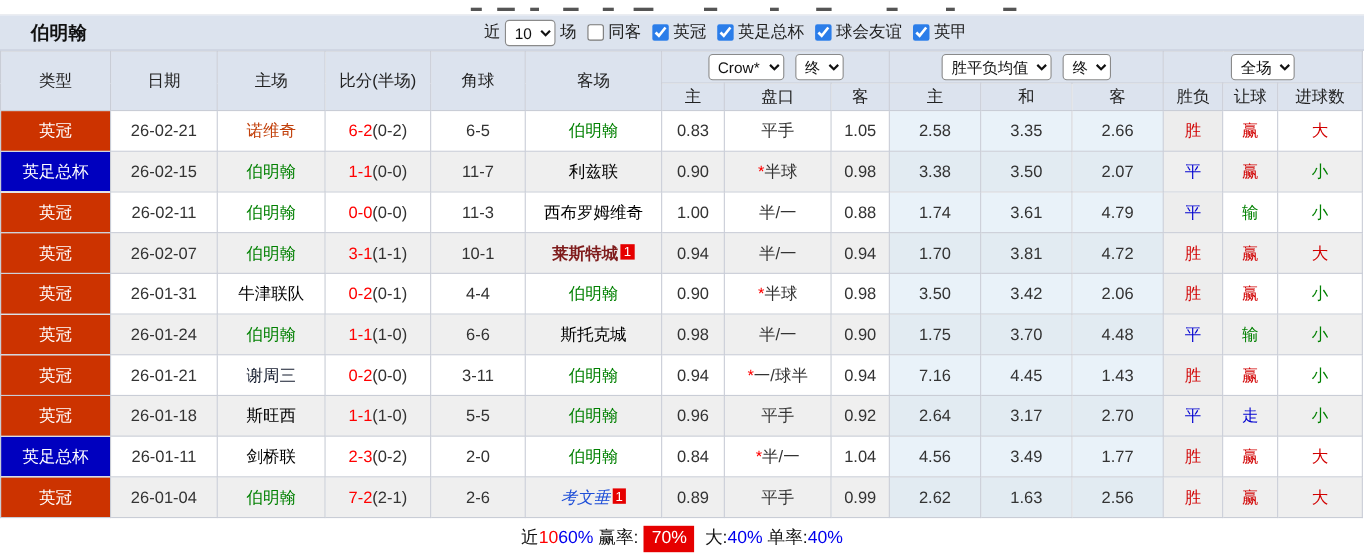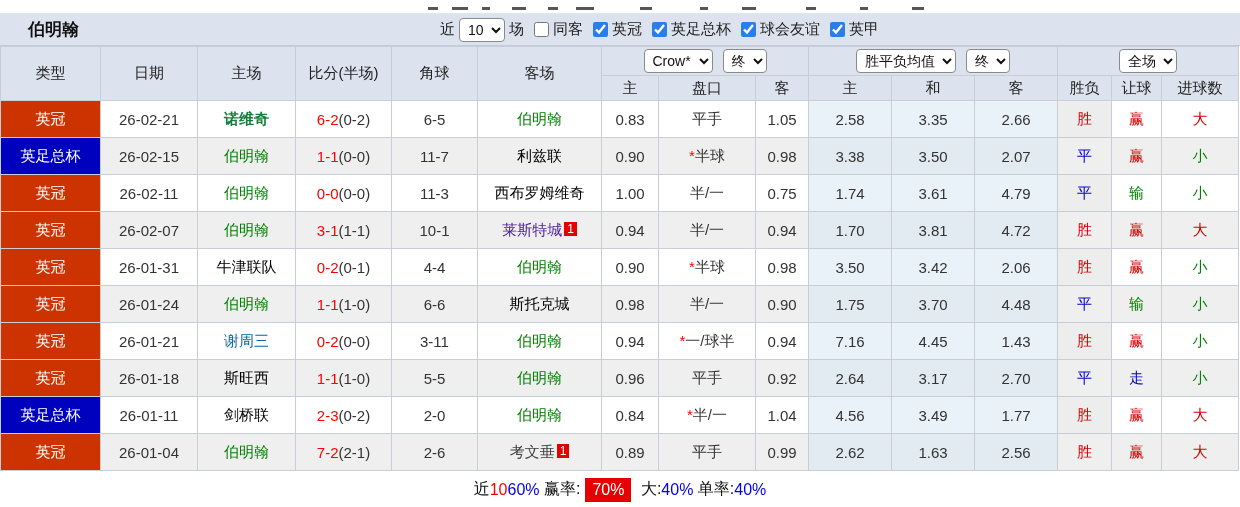--- a/index.html
+++ b/index.html
@@ -143,21 +143,21 @@
         <th>客</th>
         <th>胜负</th>
         <th>让球</th>
         <th>进球数</th>
       </tr>
     </thead>
     <tbody>
       <tr class="odd">
         <td class="league" style="background: rgb(204, 51, 0);">英冠</td>
         <td>26-02-21</td>
-        <td class="team"><span class="tname" style="color: #15803d; font-weight: bold;">诺维奇</span></td>
+        <td class="team"><span class="tname" style="color: #c2410c;">诺维奇</span></td>
         <td class="score"><span class="ft">6-2</span><span class="ht">(0-2)</span></td>
         <td>6-5</td>
         <td class="team"><span class="tname" style="color: rgb(0, 128, 0);">伯明翰</span></td>
         <td>0.83</td>
         <td><span class="star"></span><span>平手</span></td>
         <td>1.05</td>
         <td class="eu">2.58</td>
         <td class="eu">3.35</td>
         <td class="eu">2.66</td>
         <td class="wdl" style="color: rgb(209, 0, 0);">胜</td>
@@ -183,35 +183,35 @@
       </tr>
       <tr class="odd">
         <td class="league" style="background: rgb(204, 51, 0);">英冠</td>
         <td>26-02-11</td>
         <td class="team"><span class="tname" style="color: rgb(0, 128, 0);">伯明翰</span></td>
         <td class="score"><span class="ft">0-0</span><span class="ht">(0-0)</span></td>
         <td>11-3</td>
         <td class="team"><span class="tname" style="color: rgb(0, 0, 0);">西布罗姆维奇</span></td>
         <td>1.00</td>
         <td><span class="star"></span><span>半/一</span></td>
-        <td>0.75</td>
+        <td>0.88</td>
         <td class="eu">1.74</td>
         <td class="eu">3.61</td>
         <td class="eu">4.79</td>
         <td class="wdl" style="color: rgb(0, 0, 208);">平</td>
         <td style="color: rgb(0, 128, 0);">输</td>
         <td style="color: rgb(0, 128, 0);">小</td>
       </tr>
       <tr class="even">
         <td class="league" style="background: rgb(204, 51, 0);">英冠</td>
         <td>26-02-07</td>
         <td class="team"><span class="tname" style="color: rgb(0, 128, 0);">伯明翰</span></td>
         <td class="score"><span class="ft">3-1</span><span class="ht">(1-1)</span></td>
         <td>10-1</td>
-        <td class="team"><span class="tname" style="color: #4c1d95;">莱斯特城</span><span class="badge">1</span></td>
+        <td class="team"><span class="tname" style="color: #7f1d1d; font-weight: bold;">莱斯特城</span><span class="badge">1</span></td>
         <td>0.94</td>
         <td><span class="star"></span><span>半/一</span></td>
         <td>0.94</td>
         <td class="eu">1.70</td>
         <td class="eu">3.81</td>
         <td class="eu">4.72</td>
         <td class="wdl" style="color: rgb(209, 0, 0);">胜</td>
         <td style="color: rgb(209, 0, 0);">赢</td>
         <td style="color: rgb(209, 0, 0);">大</td>
       </tr>
@@ -245,21 +245,21 @@
         <td class="eu">1.75</td>
         <td class="eu">3.70</td>
         <td class="eu">4.48</td>
         <td class="wdl" style="color: rgb(0, 0, 208);">平</td>
         <td style="color: rgb(0, 128, 0);">输</td>
         <td style="color: rgb(0, 128, 0);">小</td>
       </tr>
       <tr class="odd">
         <td class="league" style="background: rgb(204, 51, 0);">英冠</td>
         <td>26-01-21</td>
-        <td class="team"><span class="tname" style="color: #0369a1;">谢周三</span></td>
+        <td class="team"><span class="tname" style="color: #0f172a;">谢周三</span></td>
         <td class="score"><span class="ft">0-2</span><span class="ht">(0-0)</span></td>
         <td>3-11</td>
         <td class="team"><span class="tname" style="color: rgb(0, 128, 0);">伯明翰</span></td>
         <td>0.94</td>
         <td><span class="star">*</span><span>一/球半</span></td>
         <td>0.94</td>
         <td class="eu">7.16</td>
         <td class="eu">4.45</td>
         <td class="eu">1.43</td>
         <td class="wdl" style="color: rgb(209, 0, 0);">胜</td>
@@ -299,21 +299,21 @@
         <td class="wdl" style="color: rgb(209, 0, 0);">胜</td>
         <td style="color: rgb(209, 0, 0);">赢</td>
         <td style="color: rgb(209, 0, 0);">大</td>
       </tr>
       <tr class="even">
         <td class="league" style="background: rgb(204, 51, 0);">英冠</td>
         <td>26-01-04</td>
         <td class="team"><span class="tname" style="color: rgb(0, 128, 0);">伯明翰</span></td>
         <td class="score"><span class="ft">7-2</span><span class="ht">(2-1)</span></td>
         <td>2-6</td>
-        <td class="team"><span class="tname" style="color: #404040;">考文垂</span><span class="badge">1</span></td>
+        <td class="team"><span class="tname" style="color: #1d4ed8; font-style: italic;">考文垂</span><span class="badge">1</span></td>
         <td>0.89</td>
         <td><span class="star"></span><span>平手</span></td>
         <td>0.99</td>
         <td class="eu">2.62</td>
         <td class="eu">1.63</td>
         <td class="eu">2.56</td>
         <td class="wdl" style="color: rgb(209, 0, 0);">胜</td>
         <td style="color: rgb(209, 0, 0);">赢</td>
         <td style="color: rgb(209, 0, 0);">大</td>
       </tr>

